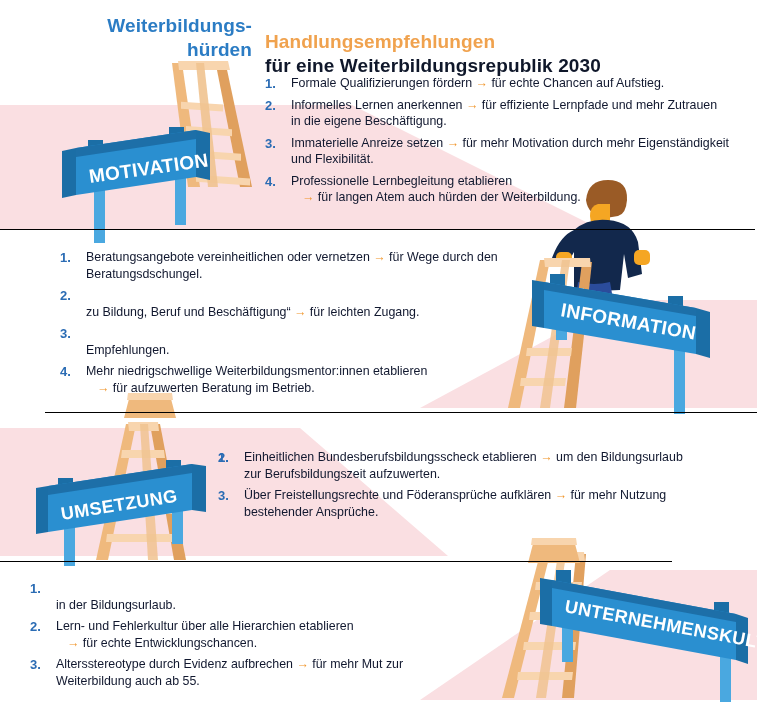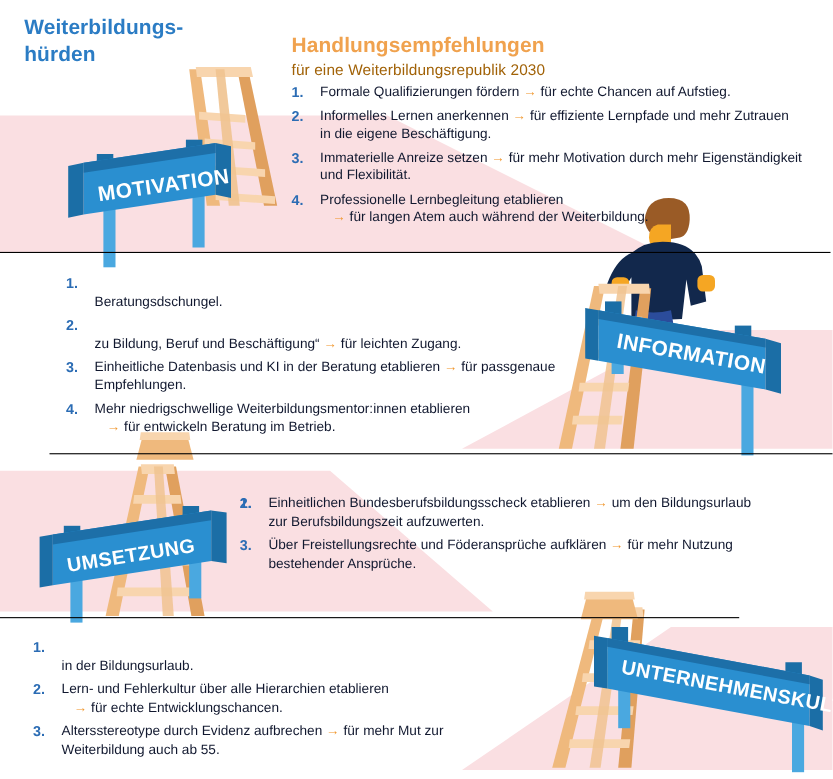--- a/index.html
+++ b/index.html
@@ -9,30 +9,30 @@
     color:#1a1f35;
   }
   .stage{position:absolute;inset:0;}
   .layer{position:absolute;inset:0;}
   .art{position:absolute;inset:0;pointer-events:none;}
 
   
   .h-left{
     position:absolute;left:22px;top:14px;width:230px;
     font-size:19px;font-weight:bold;line-height:1.28;
-    color:#2b7cc4;letter-spacing:.1px;
+    color:#2b7cc4;letter-spacing:.1px;text-align:right;
   }
   .h-right{position:absolute;left:265px;top:30px;width:480px;}
   .h-right .l1{
     font-size:19px;font-weight:bold;line-height:1.26;
     color:#f0a24e;letter-spacing:.1px;
   }
   .h-right .l2{
-    font-size:14px;font-weight:normal;line-height:1.3;
-    color:#a16207;letter-spacing:.1px;
+    font-size:19px;font-weight:bold;line-height:1.3;
+    color:#0f172a;letter-spacing:.1px;
   }
 
   
   .block{position:absolute;}
   ol.rec{list-style:none;margin:0;padding:0;}
   ol.rec > li{
     position:relative;
     padding-left:26px;
     margin-bottom:5px;
     font-size:12.4px;
@@ -235,30 +235,30 @@
     <div class="h-right">
       <div class="l1">Handlungsempfehlungen</div>
       <div class="l2">für eine Weiterbildungsrepublik 2030</div>
     </div>
 
     <div class="block" style="left:265px;top:75px;width:482px;">
         <ol class="rec">
           <li><span class="num">1.</span><span><span>Formale Qualifizierungen fördern </span><span class="arrow">→</span><span> für echte Chancen auf Aufstieg.</span></span></li>
           <li><span class="num">2.</span><span><span>Informelles Lernen anerkennen </span><span class="arrow">→</span><span> für effiziente Lernpfade und mehr Zutrauen</span></span><br><span><span>in die eigene Beschäftigung.</span></span></li>
           <li><span class="num">3.</span><span><span>Immaterielle Anreize setzen </span><span class="arrow">→</span><span> für mehr Motivation durch mehr Eigenständigkeit</span></span><br><span><span>und Flexibilität.</span></span></li>
-          <li><span class="num">4.</span><span><span>Professionelle Lernbegleitung etablieren</span></span><br><span class="ind" style="width: 11px;"></span><span><span class="arrow">→</span><span> für langen Atem auch während der Weiterbildung.</span></span></li>
+          <li><span class="num">4.</span><span><span>Professionelle Lernbegleitung etablieren</span></span><br><span class="ind" style="width: 11px;"></span><span><span class="arrow">→</span><span> für langen Atem auch hürden der Weiterbildung.</span></span></li>
         </ol>
       </div>
 
     <div class="block" style="left:60px;top:249px;width:500px;">
         <ol class="rec">
-          <li><span class="num">1.</span><br><span><span>Beratungsdschungel.</span></span></li>
+          <li><span class="num">1.</span><span><span>Beratungsangebote vereinheitlichen oder vernetzen </span><span class="arrow">→</span><span> für Wege durch den</span></span><br><span><span>Beratungsdschungel.</span></span></li>
           <li><span class="num">2.</span><br><span><span>zu Bildung, Beruf und Beschäftigung“ </span><span class="arrow">→</span><span> für leichten Zugang.</span></span></li>
-          <li><span class="num">3.</span><span><span>Einheitliche Datenbasis und KI in der Beratung etablieren </span><span class="arrow">→</span><span> für passgenaue</span></span><br><span><span>Empfehlungen.</span></span></li>
-          <li><span class="num">4.</span><span><span>Mehr niedrigschwellige Weiterbildungsmentor:innen etablieren</span></span><br><span class="ind" style="width: 11px;"></span><span><span class="arrow">→</span><span> für entwickeln Beratung im Betrieb.</span></span></li>
+          <li><span class="num">3.</span><br><span><span>Empfehlungen.</span></span></li>
+          <li><span class="num">4.</span><span><span>Mehr niedrigschwellige Weiterbildungsmentor:innen etablieren</span></span><br><span class="ind" style="width: 11px;"></span><span><span class="arrow">→</span><span> für aufzuwerten Beratung im Betrieb.</span></span></li>
         </ol>
       </div>
 
     <div class="block" style="left:218px;top:444px;width:530px;">
         <ol class="rec">
           <li><span class="num">1.</span></li>
           <li><span class="num">2.</span><span><span>Einheitlichen Bundesberufsbildungsscheck etablieren </span><span class="arrow">→</span><span> um den Bildungsurlaub</span></span><br><span><span>zur Berufsbildungszeit aufzuwerten.</span></span></li>
           <li><span class="num">3.</span><span><span>Über Freistellungsrechte und Föderansprüche aufklären </span><span class="arrow">→</span><span> für mehr Nutzung</span></span><br><span><span>bestehender Ansprüche.</span></span></li>
         </ol>
       </div>

